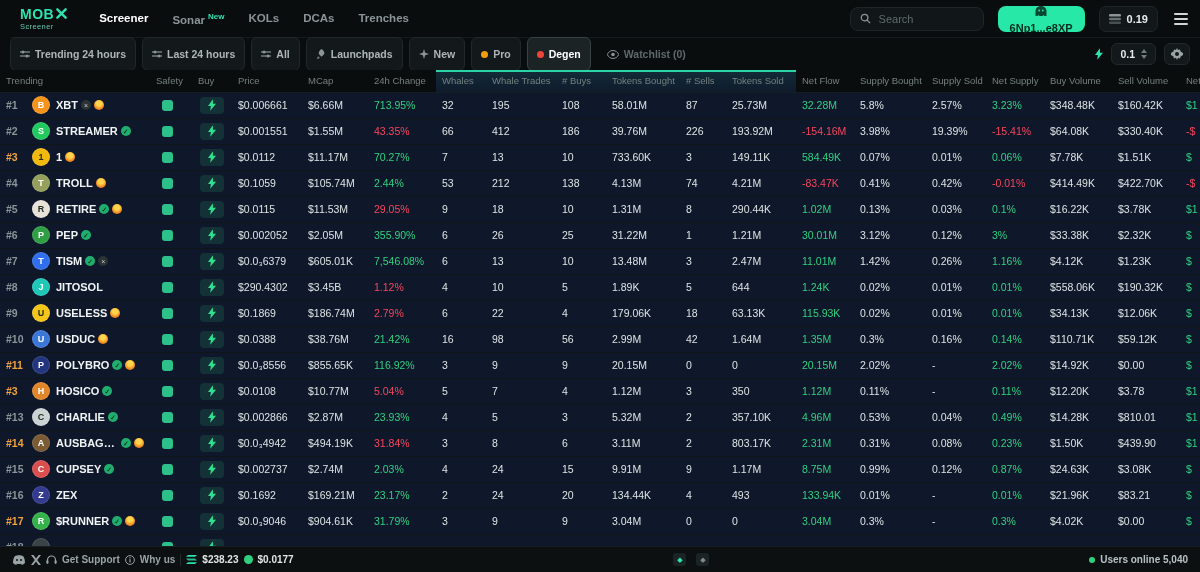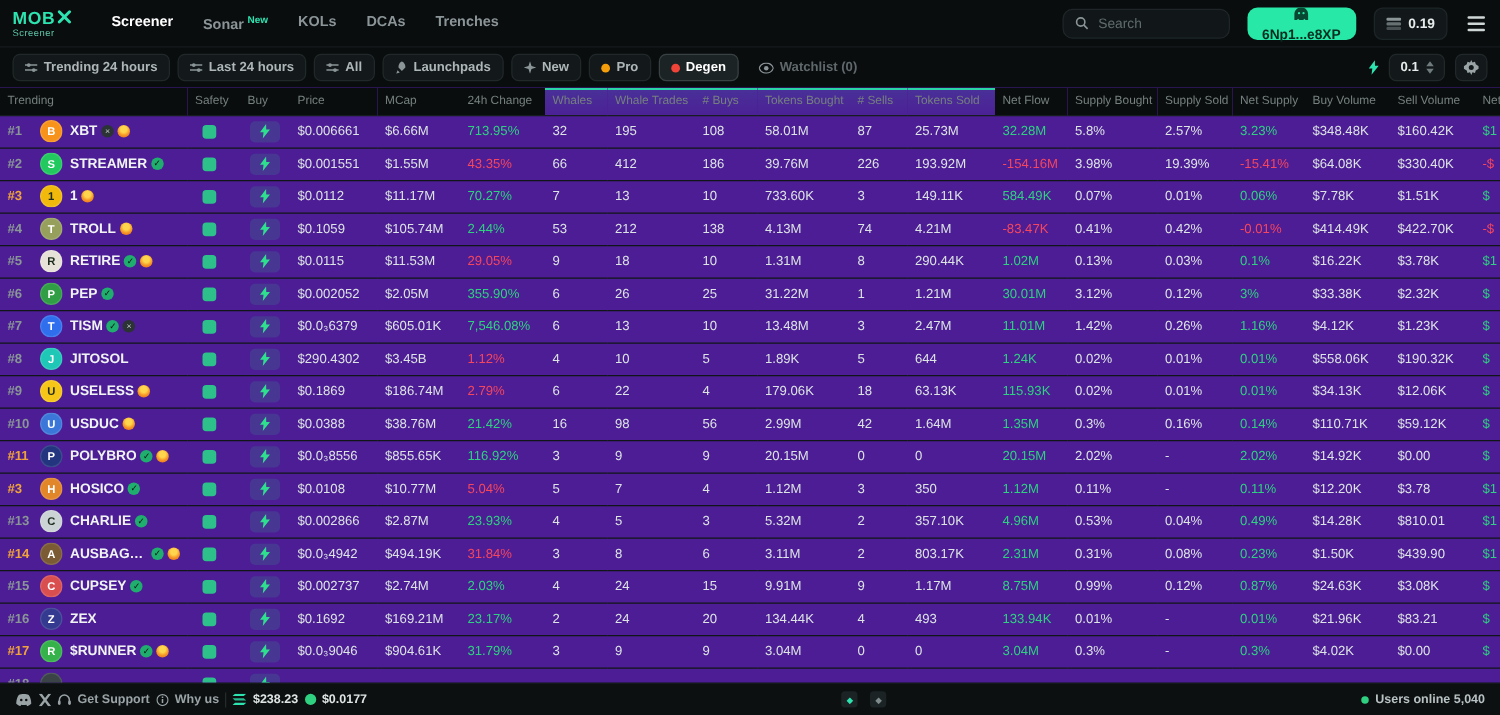--- a/index.html
+++ b/index.html
@@ -1,21 +1,21 @@
 <!DOCTYPE html>
 <html><head>
 <meta charset="utf-8">
 <style>
   html,body{margin:0;padding:0;overflow:hidden;background:#0a0d0e;}
   body{width:1200px;height:572px;font-family:"Liberation Sans",sans-serif;font-size:11px;color:#dfe5e5;}
   *{box-sizing:border-box;}
   .app{display:flex;flex-direction:column;width:1200px;height:572px;}
 
   
-  .topbar{height:38px;flex:none;display:flex;align-items:center;gap:14px;padding:0 10px;background:#0a0d0e;border-bottom:1px solid #151b1c;}
+  .topbar{height:38px;flex:none;display:flex;align-items:center;gap:14px;padding:0 10px;background:#0a0d0e;border-bottom:1px solid #151b1c;margin-left:10px;}
   .logo{display:flex;flex-direction:column;line-height:1;cursor:pointer;margin-right:2px;}
   .logo-top{display:flex;align-items:center;gap:2px;font-weight:800;font-size:14px;color:#2de3b0;letter-spacing:.5px;}
   .logo-sub{font-size:7.5px;color:#5fc9ab;letter-spacing:.4px;margin-top:2px;}
   .tabs{display:flex;background:#11181a;border:1px solid #1b2425;border-radius:9px;padding:3px;gap:2px;}
   .tab{padding:3px 12px;border-radius:6px;color:#8b9598;font-weight:700;font-size:11px;cursor:pointer;}
   .tab.active{background:#222d30;color:#fff;}
   .nav{display:flex;gap:24px;margin-left:16px;align-items:center;}
   .nav-link{color:#8b9598;font-size:11.5px;font-weight:700;cursor:pointer;white-space:nowrap;}
   .nav-link.active{color:#fff;}
   .nav-badge{color:#2de3b0;font-size:8px;font-weight:700;margin-left:3px;vertical-align:super;}
@@ -24,35 +24,35 @@
   .search input::placeholder{color:#5f6b6d;}
   .wallet-btn{height:26px;background:#27e8a7;border:0;border-radius:8px;display:flex;align-items:center;gap:6px;padding:0 12px;font-weight:700;color:#062c1f;font-size:11px;cursor:pointer;flex-direction:column;}
   .gas-pill{display:flex;align-items:center;gap:6px;background:#12181a;border:1px solid #1d2627;border-radius:7px;height:26px;padding:0 9px;color:#e6ebeb;font-weight:700;}
   .gic{color:#8b9598;display:flex;}
   .menu-btn{display:flex;flex-direction:column;gap:3px;cursor:pointer;padding:4px 2px;}
   .menu-btn i{width:14px;height:2px;background:#cfd6d6;border-radius:1px;}
 
   
   .filterbar{height:32px;flex:none;display:flex;align-items:center;gap:6px;padding:0 10px;}
   .fleft{display:flex;gap:6px;align-items:center;flex:1;}
-  .fbtn{display:flex;align-items:center;gap:5px;background:#13191a;border:1px solid #202829;border-radius:6px;height:22px;padding:4px 9px;color:#aeb6b8;font-size:10.5px;font-weight:700;cursor:pointer;white-space:nowrap;}
+  .fbtn{display:flex;align-items:center;gap:5px;background:#13191a;border:1px solid #202829;border-radius:6px;height:22px;padding:16px 9px;color:#aeb6b8;font-size:10.5px;font-weight:700;cursor:pointer;white-space:nowrap;}
   .fbtn.active{background:#1c2324;border-color:#39424​3;border-color:#394243;color:#fff;}
   .fbtn.muted{background:transparent;border-color:transparent;color:#5f696b;}
   .fic{display:flex;color:#8b9598;}
   .dot{width:7px;height:7px;border-radius:50%;flex:none;}
   .fright{display:flex;align-items:center;gap:8px;}
   .qb-bolt{color:#2de3b0;display:flex;cursor:pointer;}
   .fee-pill{display:flex;align-items:center;gap:6px;background:#13191a;border:1px solid #202829;border-radius:6px;height:22px;padding:0 8px;color:#e6ebeb;font-weight:700;font-size:10.5px;cursor:pointer;}
   .stepper{display:flex;flex-direction:column;gap:2px;}
   .tri-up{width:0;height:0;border-left:3px solid transparent;border-right:3px solid transparent;border-bottom:4px solid #6f7b7e;}
   .tri-down{width:0;height:0;border-left:3px solid transparent;border-right:3px solid transparent;border-top:4px solid #6f7b7e;}
   .gear-pill{width:26px;height:22px;background:#13191a;border:1px solid #202829;border-radius:6px;display:flex;align-items:center;justify-content:center;color:#9aa4a6;cursor:pointer;}
 
   
-  .table-wrap{flex:1;overflow:hidden;position:relative;background:#4c1d95;}
+  .table-wrap{flex:1;overflow:hidden;position:relative;background:#0f172a;}
   table{border-collapse:collapse;table-layout:fixed;width:1240px;}
   thead th{height:22px;font-size:9.5px;font-weight:400;color:#75807f;text-align:left;padding:0 6px;border-bottom:1px solid #161d1e;background:#0a0d0e;white-space:nowrap;overflow:hidden;cursor:pointer;}
   thead th.hl{background:linear-gradient(180deg,rgba(45,227,176,.10),rgba(45,227,176,.02));box-shadow:inset 0 2px 0 #2bd4a6;}
   tbody td{height:26px;padding:0 6px;border-bottom:1px solid #10161​7;border-bottom:1px solid #101617;font-size:10.5px;color:#dde4e4;white-space:nowrap;overflow:hidden;}
   .tcell{display:flex;align-items:center;overflow:hidden;}
   .rank{width:26px;flex:none;color:#8a9597;font-weight:700;font-size:10.5px;}
   .rank.org{color:#f0a23c;}
   .ticon{width:18px;height:18px;border-radius:50%;flex:none;display:flex;align-items:center;justify-content:center;font-size:9px;font-weight:700;margin-right:6px;border:1px solid rgba(255,255,255,.12);}
   .tname{font-weight:700;color:#f0f4f4;font-size:11px;white-space:nowrap;overflow:hidden;text-overflow:ellipsis;max-width:72px;}
   .badge{flex:none;width:10px;height:10px;border-radius:50%;margin-left:3px;display:flex;align-items:center;justify-content:center;font-size:7px;line-height:1;}

